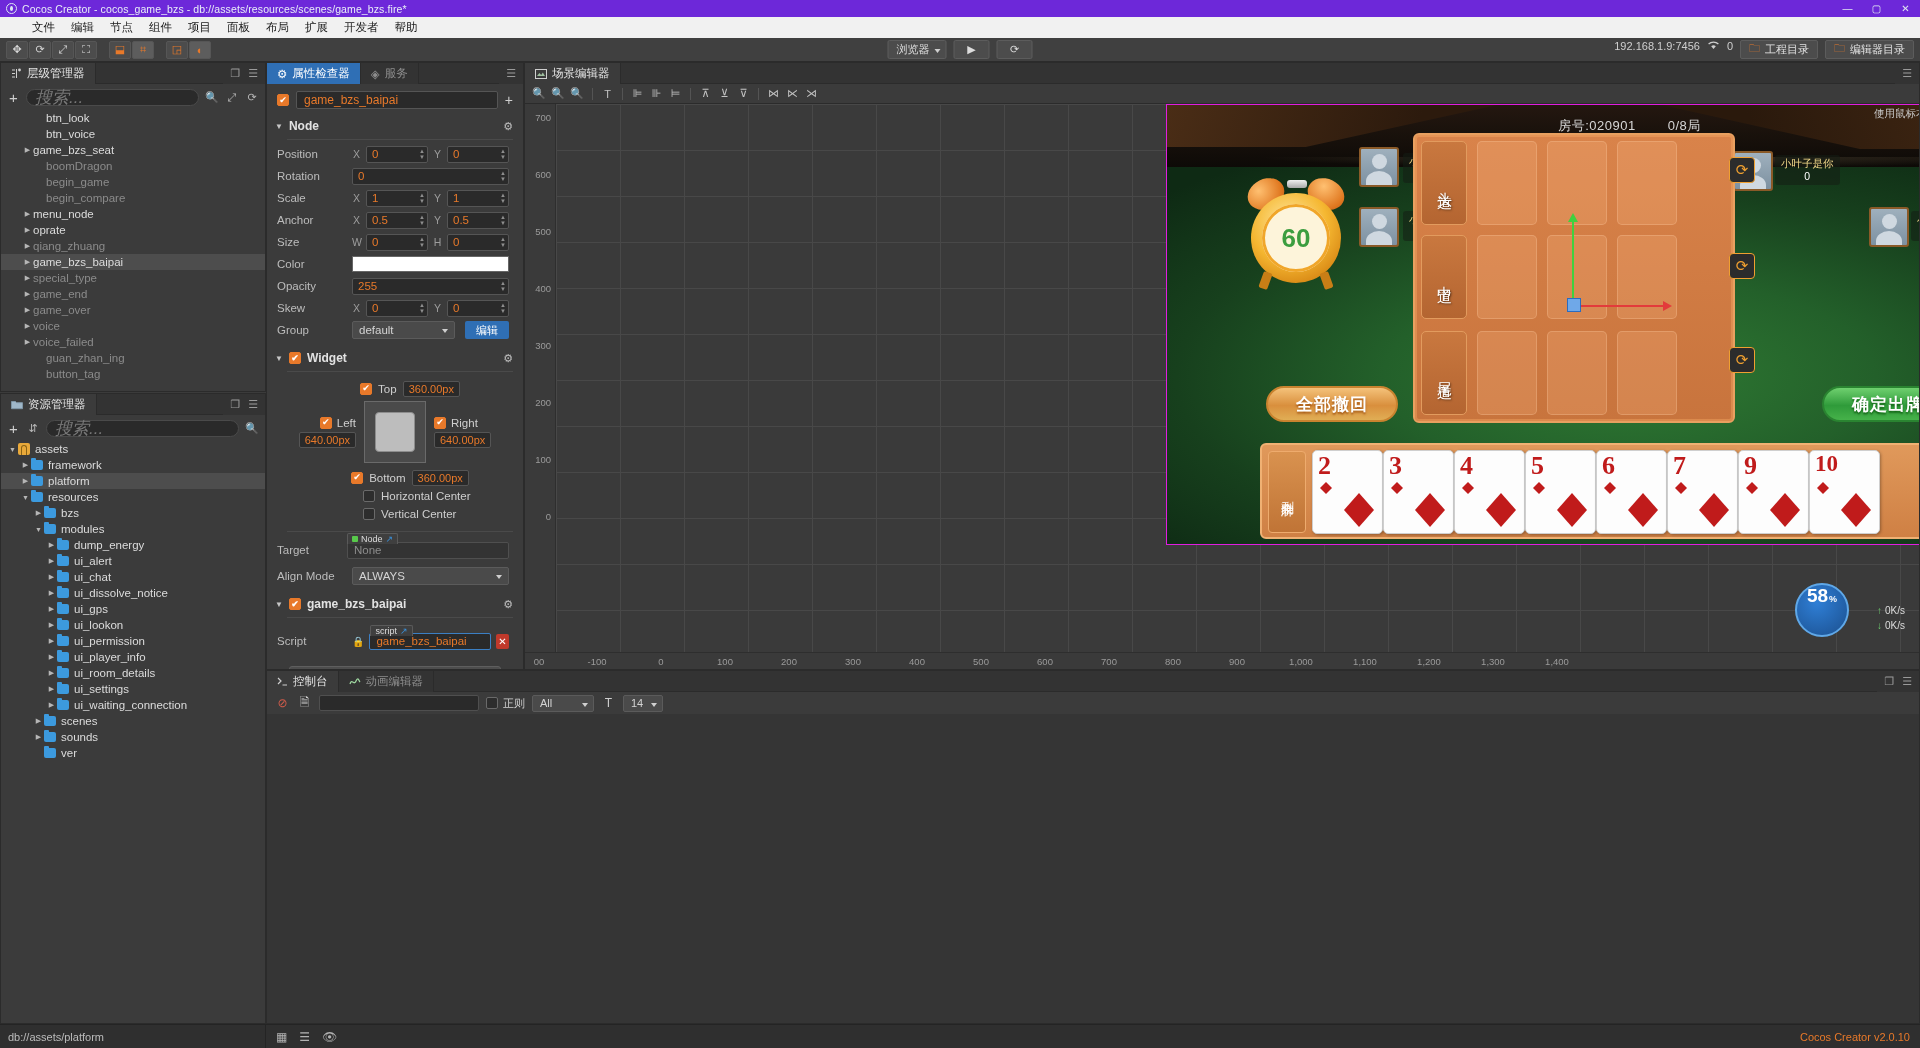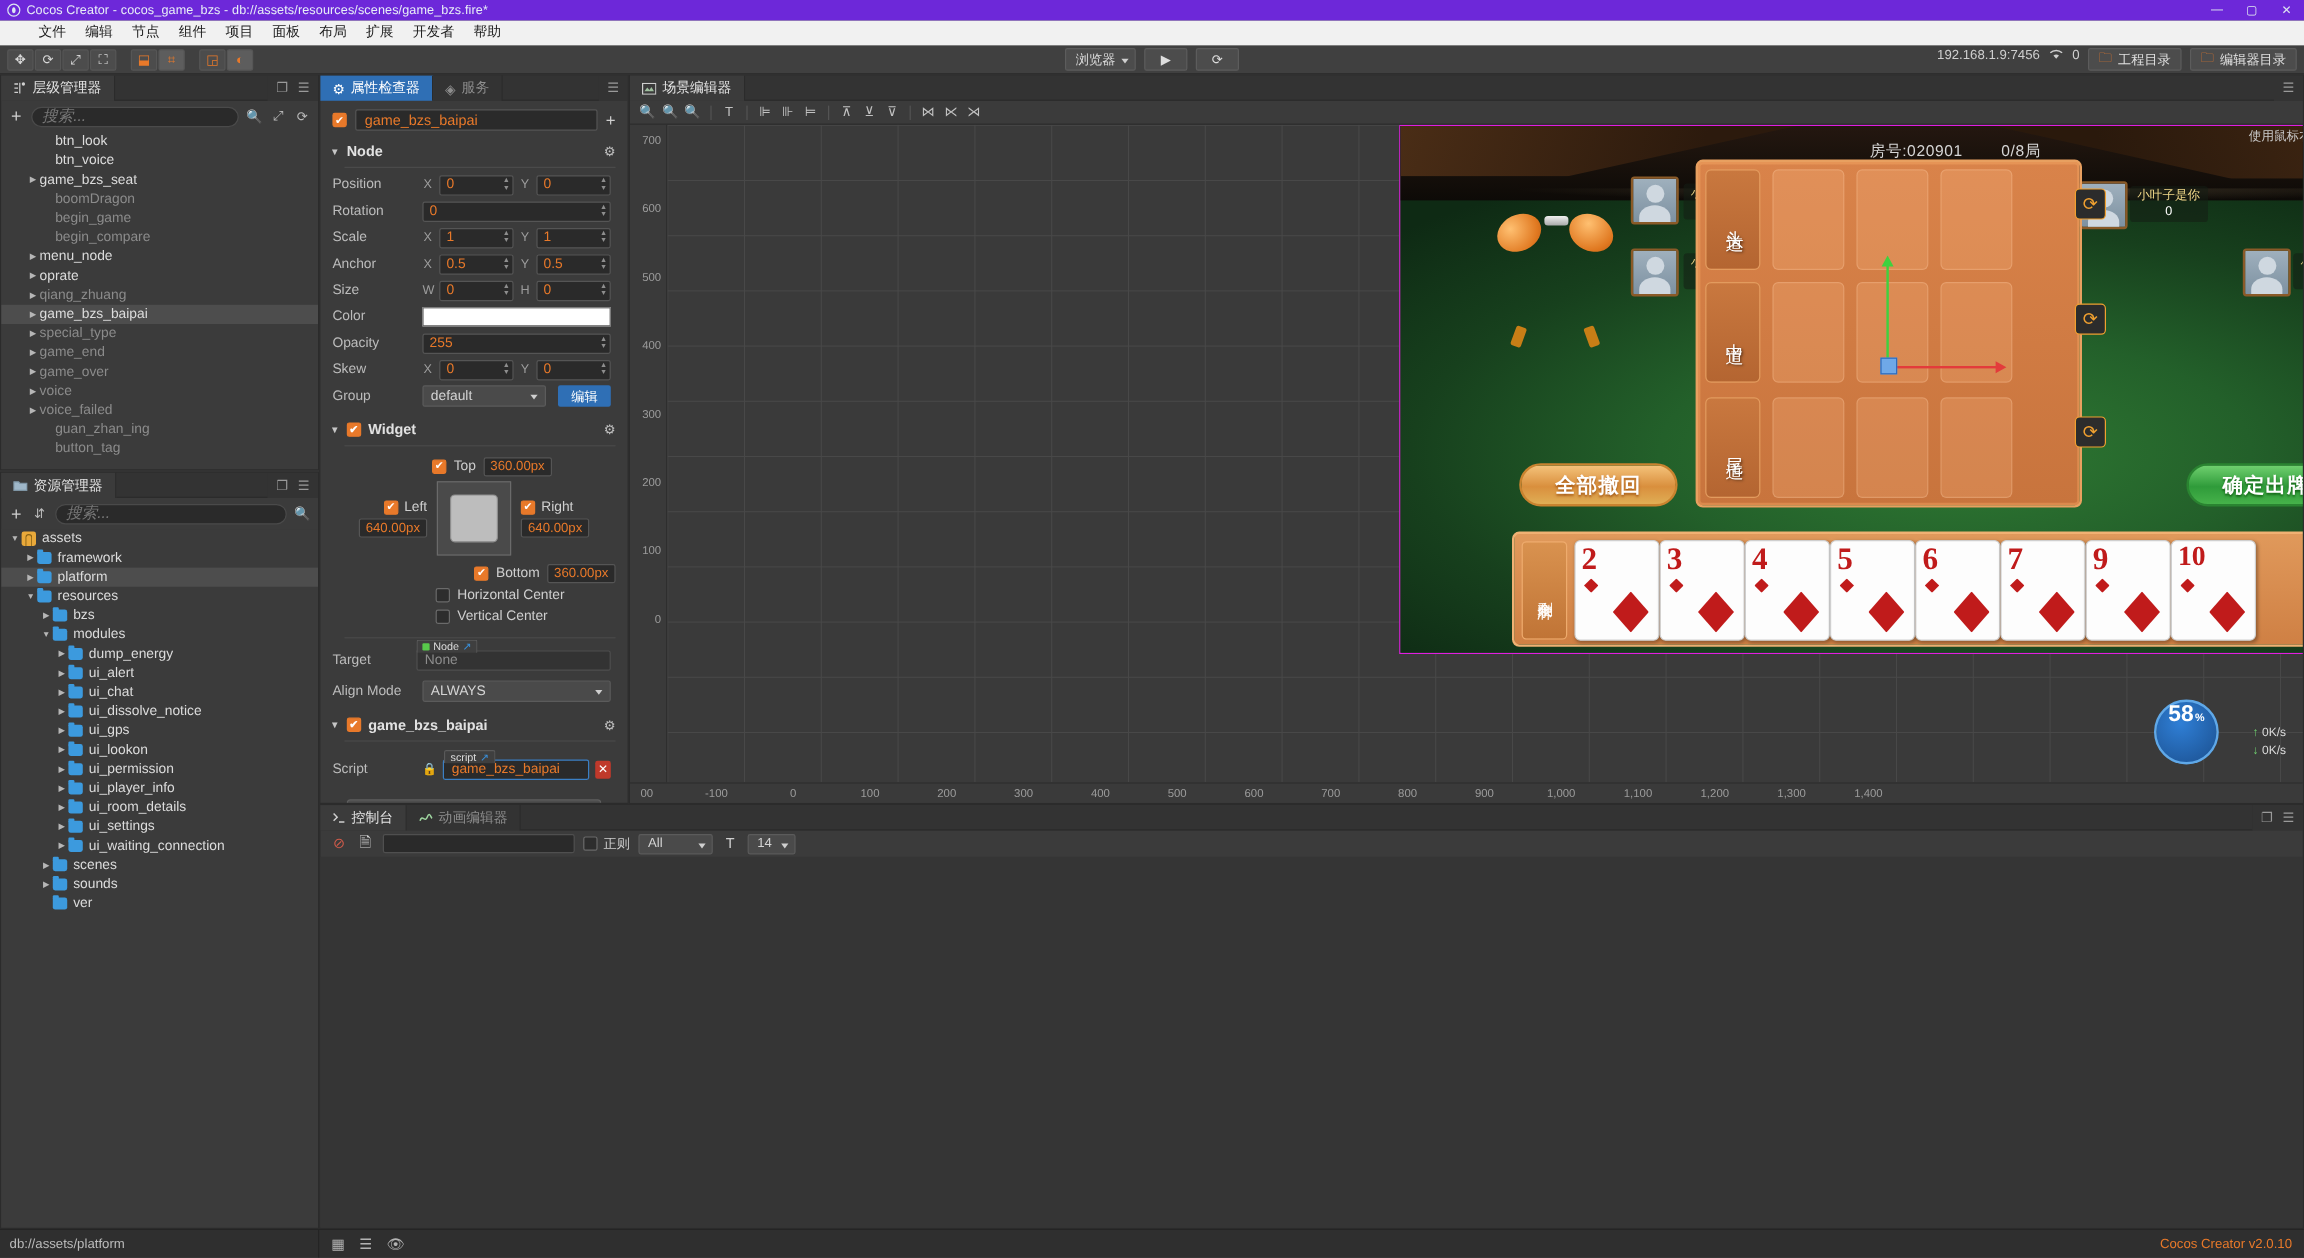--- a/index.html
+++ b/index.html
@@ -60,21 +60,21 @@
   .ptab.inactive { background:#333; color:#8d8d8d; }
   .ptab-fill { flex:1; background:#333; border-bottom:1px solid #2b2b2b;}
   .ptab-ctrl { display:flex; align-items:center; gap:8px; padding:0 7px; background:#333; color:#9a9a9a; font-size:11px;}
 
   
   .leftcol { width:266px; display:flex; flex-direction:column; }
   .hier { height:330px; }
   .srchrow { height:26px; display:flex; align-items:center; gap:6px; padding:0 6px; }
   .plusbtn { color:#cfcfcf; font-size:15px; width:13px; text-align:center; }
   .srch { flex:1; height:17px; background:#2a2a2a; border:1px solid #4a4a4a; border-radius:9px;
-          padding:0 8px; color:#cfcfcf; font-size:13px; display:flex; align-items:center; }
+          padding:0 8px; color:#cfcfcf; font-size:17px; display:flex; align-items:center; }
   .srch.ph { color:#787878; font-style:italic; }
   .icbtn { color:#b9b9b9; font-size:11px; width:14px; text-align:center; }
 
   .treewrap { flex:1; overflow:hidden; background:#3b3b3b; position:relative; }
   .tnode { height:16px; display:flex; align-items:center; font-size:11.5px; white-space:nowrap; padding-right:16px;}
   .tnode.sel { background:#4d4d4d; }
   .tarr { width:11px; text-align:center; color:#b6b6b6; font-size:7px; flex:0 0 11px; }
   .tnode .lbl { color:#dcdcdc; }
   .tnode.dim .lbl { color:#8b8b8b; }
   .folder { width:12px; height:10px; margin-right:5px; border-radius:1px 2px 2px 2px; flex:0 0 12px;
@@ -747,21 +747,21 @@
                   <div class="winner"></div>
                 </div>
                 <div class="wcol" style="align-items:flex-start">
                   <div style="display:flex;align-items:center;gap:5px">
                     <span class="ckbox on"></span>
                     <span class="wlbl">Right</span>
                   </div>
                   <span class="wval">640.00px</span>
                 </div>
               </div>
-              <div class="wrow" style="justify-content:flex-end;padding-left:30px;margin-top:5px">
+              <div class="wrow" style="justify-content:center;padding-left:30px;margin-top:5px">
                 <span class="ckbox on"></span>
                 <span class="wlbl">Bottom</span>
                 <span class="wval">360.00px</span>
               </div>
 
               <div class="chkline">
                 <span class="ckbox off"></span>
                 <span>Horizontal Center</span>
               </div>
               <div class="chkline">
@@ -890,20 +890,25 @@
 
               <div class="roomline">
                 <span>房号:020901</span>
                 <span>0/8局</span>
               </div>
 
               <div class="clock">
                 <div class="bell l"></div>
                 <div class="bell r"></div>
                 <div class="hbar"></div>
+                <div class="face">
+                  <div class="inner">
+                    <span class="cnum">60</span>
+                  </div>
+                </div>
                 <div class="leg l"></div>
                 <div class="leg r"></div>
               </div>
 
               <div class="av" style="left:192px;top:102px"></div>
               <div class="namebox" style="left:236px;top:106px">
                 <div>小叶子是你</div>
                 <div class="score">0</div>
               </div>
 

